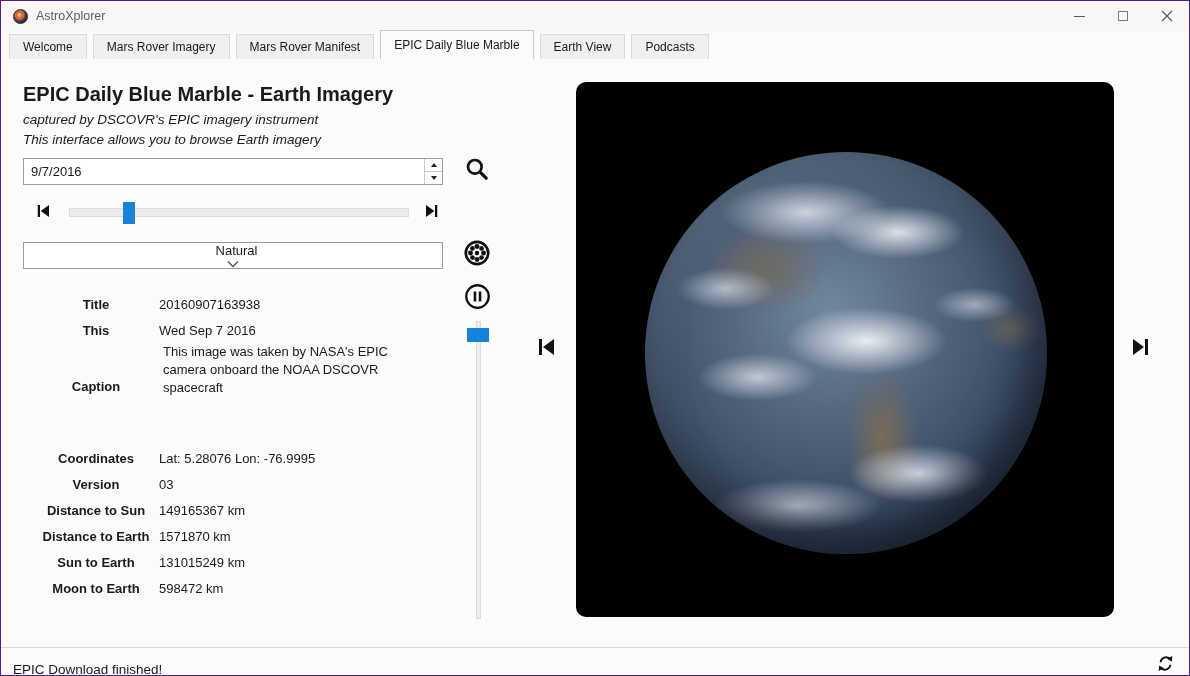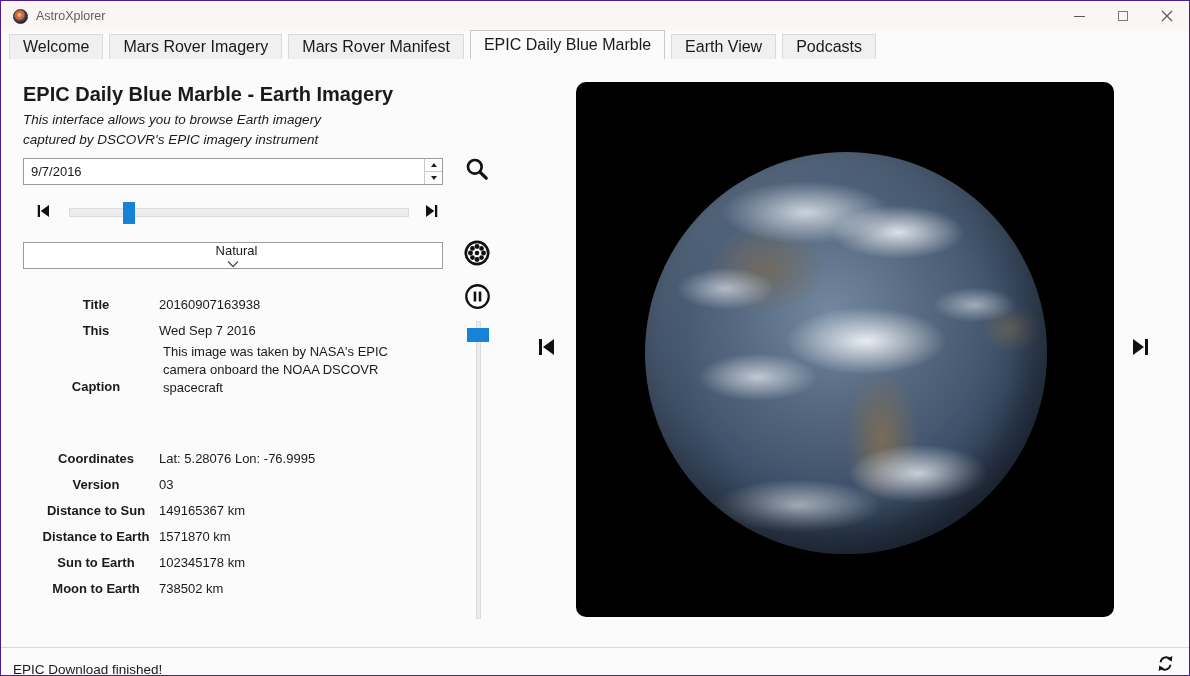--- a/index.html
+++ b/index.html
@@ -14,21 +14,21 @@
     border:1px solid #2a2a2a; }
   .title-text { margin-left:8px; font-size:12.5px; color:#5f5f5f; }
   .win-controls { margin-left:auto; display:flex; height:100%; }
   .win-btn { width:44px; height:100%; display:flex; align-items:center; justify-content:center; cursor:default; }
   .glyph-min { width:11px; height:1px; background:#5a5a5a; display:block; }
   .glyph-max { width:10px; height:10px; border:1px solid #7a7a7a; display:block; }
   .glyph-close svg { display:block; }
 
   
   .tabbar { position:absolute; left:0; top:30px; width:100%; height:28px; display:flex; align-items:flex-end; padding-left:8px; }
-  .tab { height:25px; display:flex; align-items:center; padding:8px 13px; margin-right:6px; font-size:16px;
+  .tab { height:25px; display:flex; align-items:center; padding:8px 13px; margin-right:6px; font-size:12px;
     background:#f1f0ef; border:1px solid #d9d9d9; border-bottom:none; white-space:nowrap; cursor:default; }
   .tab.active { height:29px; background:#fbfbfb; border:1px solid #c9c9c9; border-bottom:none; position:relative; z-index:2; }
 
   
   .content { position:absolute; left:0; top:58px; width:100%; height:588px; background:#fbfbfb; }
 
   .heading { position:absolute; left:22px; top:24px; font-size:20px; font-weight:bold; }
   .desc { position:absolute; left:22px; top:51px; font-size:13.5px; font-style:italic; line-height:20px; }
 
   .date-box { position:absolute; left:22px; top:99px; width:420px; height:27px; background:#fff;
@@ -132,22 +132,22 @@
     <div class="tab">Mars Rover Manifest</div>
     <div class="tab active">EPIC Daily Blue Marble</div>
     <div class="tab">Earth View</div>
     <div class="tab">Podcasts</div>
   </div>
 
   <div class="content">
 
     <div class="heading">EPIC Daily Blue Marble - Earth Imagery</div>
     <div class="desc">
+      <div>captured by DSCOVR's EPIC imagery instrument</div>
       <div>This interface allows you to browse Earth imagery</div>
-      <div>captured by DSCOVR's EPIC imagery instrument</div>
     </div>
 
     <div class="date-box">
       <span class="date-text">9/7/2016</span>
       <span class="spin-col">
         <span class="spin-btn">
             <span class="tri-up"></span>
           </span>
         <span class="spin-btn">
             <span class="tri-down"></span>
@@ -243,25 +243,25 @@
       <div class="drow">
         <div class="dlabel">Distance to Sun</div>
         <div class="dvalue">149165367 km</div>
       </div>
       <div class="drow">
         <div class="dlabel">Distance to Earth</div>
         <div class="dvalue">1571870 km</div>
       </div>
       <div class="drow">
         <div class="dlabel">Sun to Earth</div>
-        <div class="dvalue">102345178 km</div>
+        <div class="dvalue">131015249 km</div>
       </div>
       <div class="drow">
         <div class="dlabel">Moon to Earth</div>
-        <div class="dvalue">738502 km</div>
+        <div class="dvalue">598472 km</div>
       </div>
     </div>
 
     <div class="v-track"></div>
     <div class="v-handle"></div>
 
     <div class="img-skip" id="img-prev">
       <span>
         <svg width="24" height="24" viewBox="0 0 24 24">
             <rect x="5" y="4" width="3" height="16" fill="#111"></rect>

